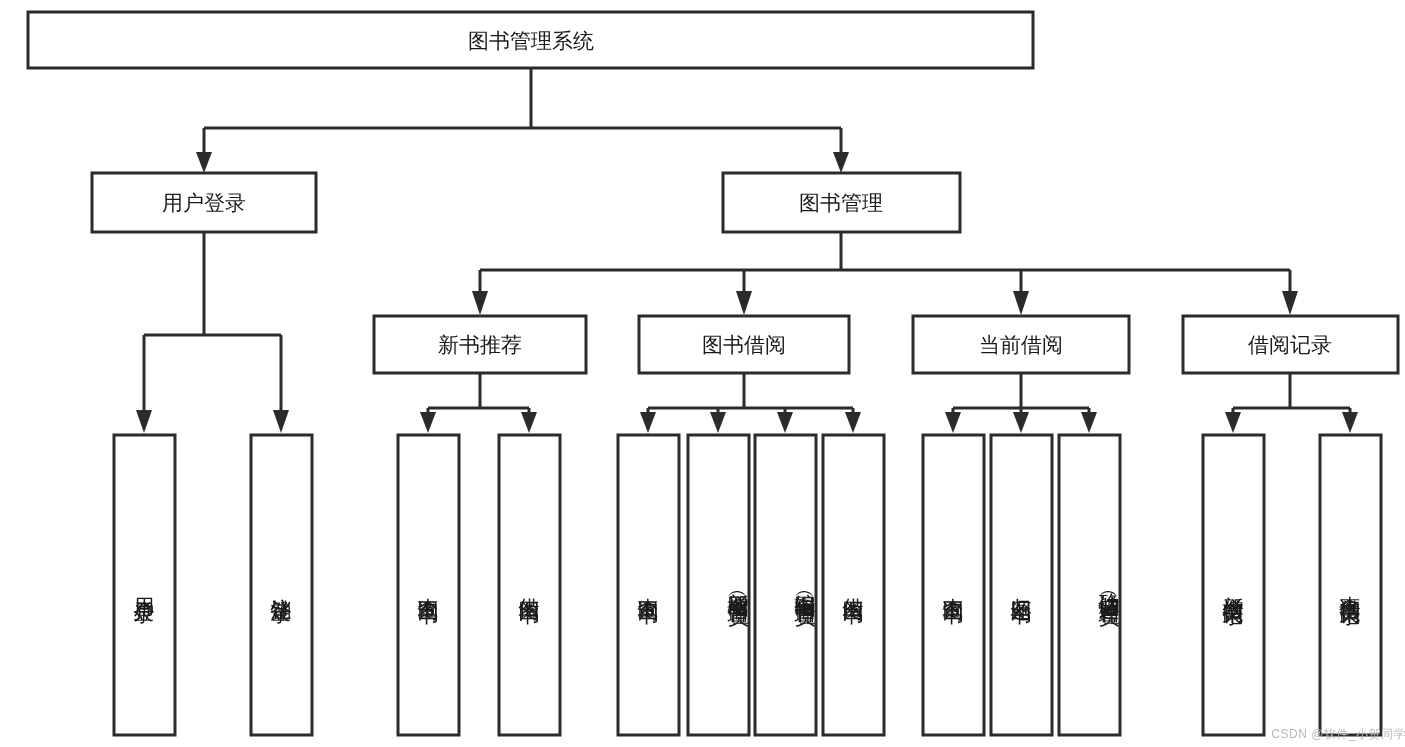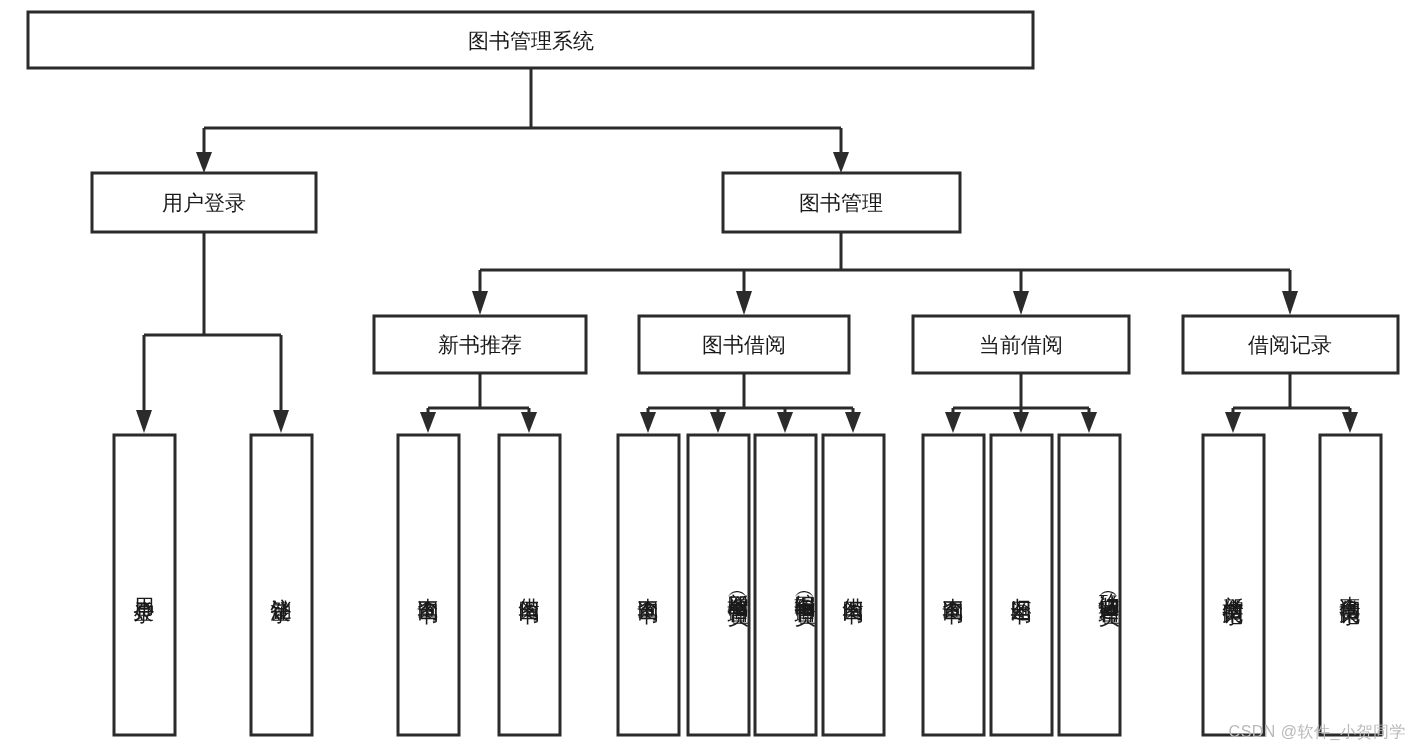--- a/index.html
+++ b/index.html
@@ -30,21 +30,21 @@
     font-size:21px;
     color:#1a1a1a;
     line-height:1;
     white-space:nowrap;
     font-family:"Liberation Sans","DejaVu Sans",sans-serif;
     pointer-events:none;
   }
   .watermark{
     position:absolute;
     right:10px;bottom:4px;
-    font-size:16px;
+    font-size:12px;
     color:#b9b9b9;
     font-family:"Liberation Sans","DejaVu Sans",sans-serif;
     letter-spacing:0.5px;
     white-space:nowrap;
   }
 </style>
 </head>
 <body>
 
 <div id="stage">

